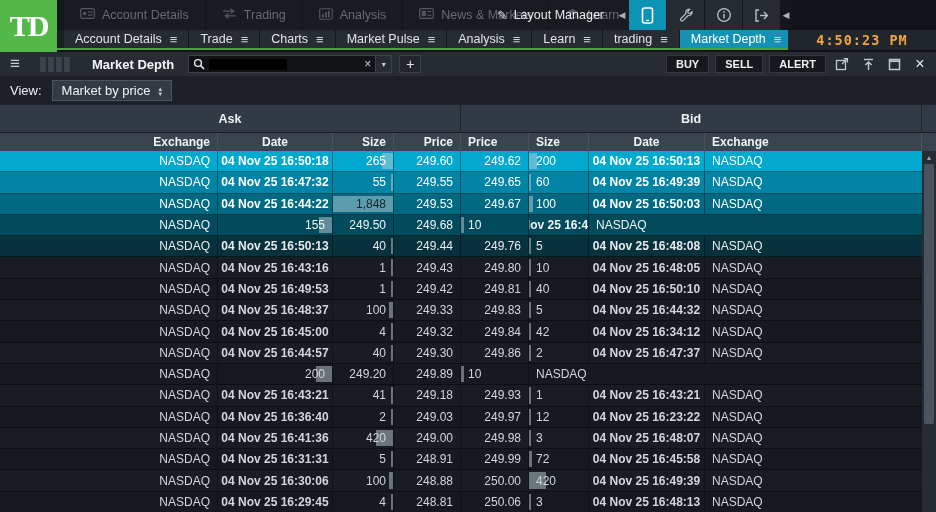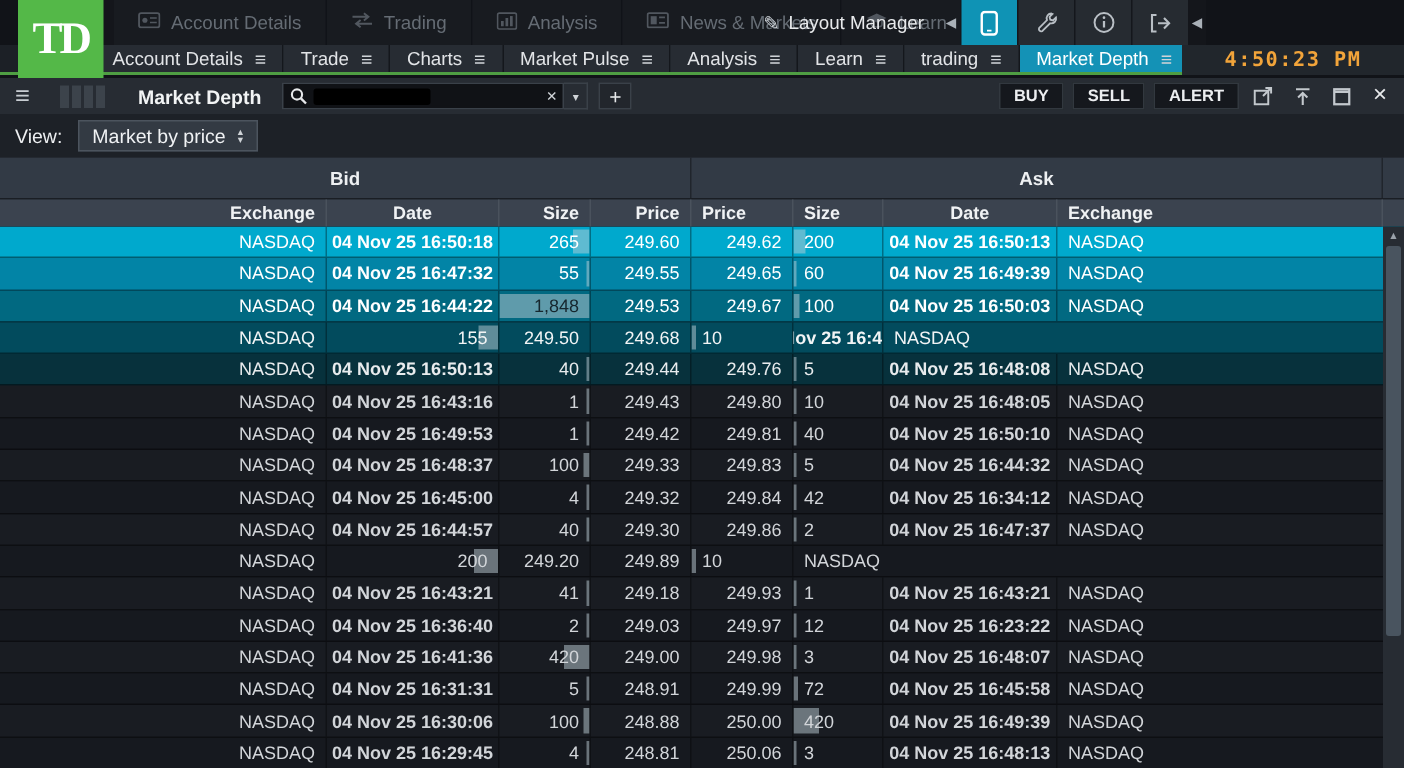--- a/index.html
+++ b/index.html
@@ -1,21 +1,21 @@
 <!DOCTYPE html>
 <html><head>
 <meta charset="utf-8">
 <style>
   * { margin:0; padding:0; box-sizing:border-box; }
   html,body { width:936px; height:512px; overflow:hidden; background:#111318;
     font-family:"Liberation Sans", sans-serif; -webkit-font-smoothing:antialiased; }
   .app { position:relative; width:936px; height:512px; background:#111318; color:#e6e8ea; }
 
   
-  .titlebar { position:absolute; left:12px; top:0; width:792px; height:30px; background:#14161b;
+  .titlebar { position:absolute; left:0; top:0; width:792px; height:30px; background:#14161b;
     display:flex; align-items:center; }
   .td-logo { position:absolute; left:0; top:0; width:57px; height:52px; background:#54b848;
     display:flex; align-items:center; justify-content:center; z-index:5; }
   .td-logo span { color:#fff; font-weight:bold; font-size:30px; letter-spacing:-2px;
     font-family:"Liberation Serif", serif; }
   .topnav { display:flex; margin-left:64px; height:30px; align-items:stretch; }
   .topnav .navitem { display:flex; align-items:center; gap:7px; padding:0 16px; color:#656c74;
     font-size:12.5px; background:#181b20; border-right:1px solid #101318; }
   .topnav .navitem svg { opacity:.75; }
   .tb-right { position:absolute; right:0; top:0; height:30px; display:flex; align-items:center; }
@@ -290,22 +290,22 @@
       <span>Market by price</span>
       <span class="updown">
           <span>▴</span>
           <span>▾</span>
         </span>
     </div>
   </div>
 
   <div class="grid">
     <div class="band">
+      <div>Ask</div>
       <div>Bid</div>
-      <div>Ask</div>
       <div style="border-right:none;"></div>
     </div>
     <div class="cols" id="colhead">
         <div class="h-r">Exchange</div>
         <div class="h-c">Date</div>
         <div class="h-r">Size</div>
         <div class="h-r">Price</div>
         <div class="h-l">Price</div>
         <div class="h-l">Size</div>
         <div class="h-c">Date</div>

